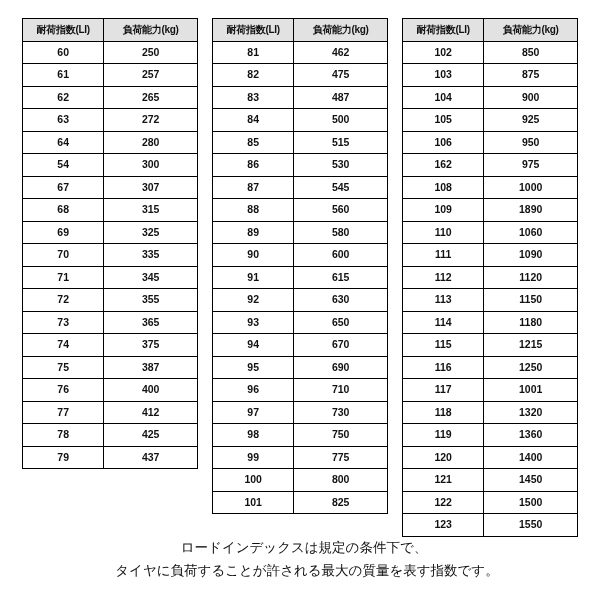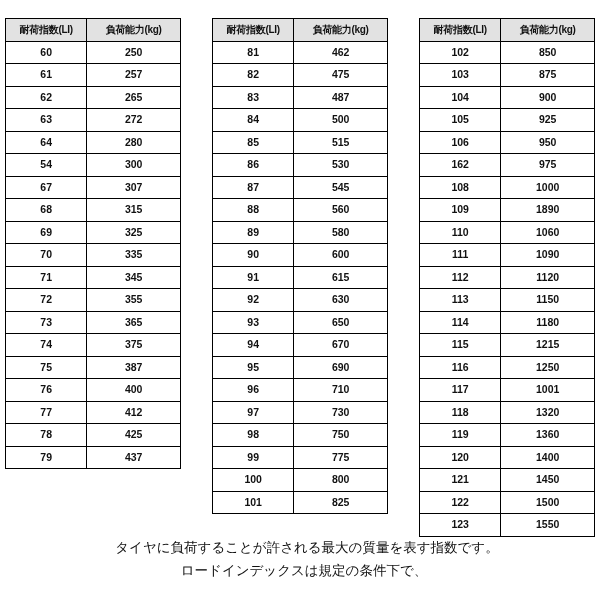--- a/index.html
+++ b/index.html
@@ -22,21 +22,21 @@
   }
   .tables-area {
     position: absolute;
     left: 0;
     top: 18px;
     width: 600px;
     display: flex;
     flex-direction: row;
     justify-content: center;
     align-items: flex-start;
-    gap: 31px;
+    gap: 14px;
   }
   table.li-table {
     border-collapse: collapse;
     table-layout: fixed;
     width: 176px;
     background: #ffffff;
   }
   table.li-table th,
   table.li-table td {
     border: 1px solid #000000;
@@ -373,17 +373,17 @@
         <tr>
             <td class="col-li">123</td>
             <td class="col-kg">1550</td>
           </tr>
       </tbody>
     </table>
 
   </div>
 
   <div class="caption">
+    <span class="line line1">ロードインデックスは規定の条件下で、</span>
     <span class="line line2">タイヤに負荷することが許される最大の質量を表す指数です。</span>
-    <span class="line line1">ロードインデックスは規定の条件下で、</span>
   </div>
 
 </div>
 
 </body></html>

